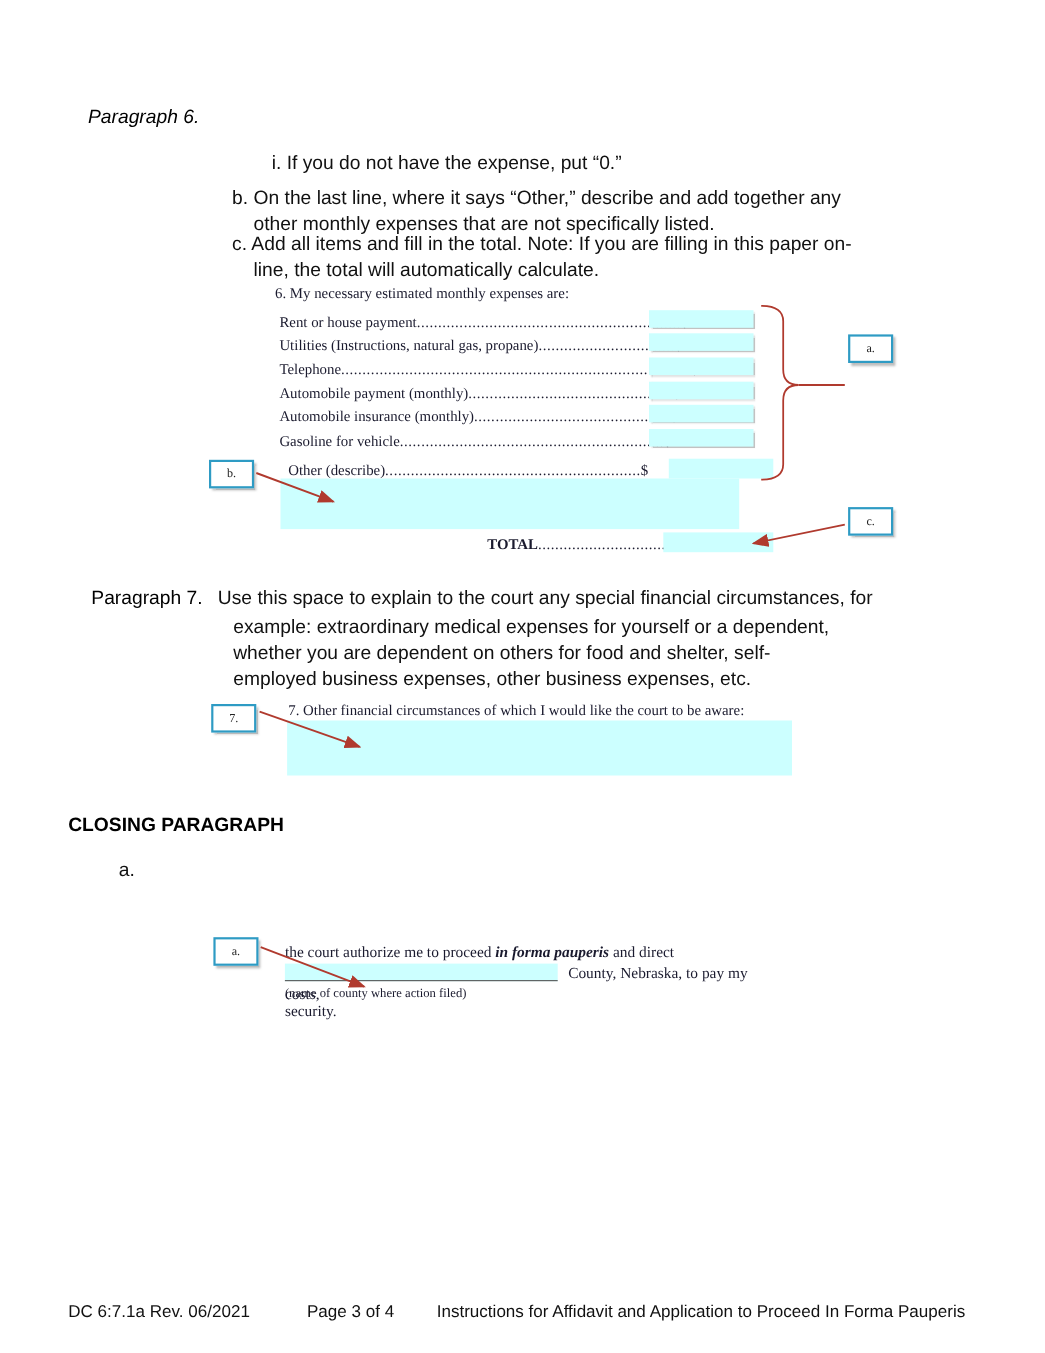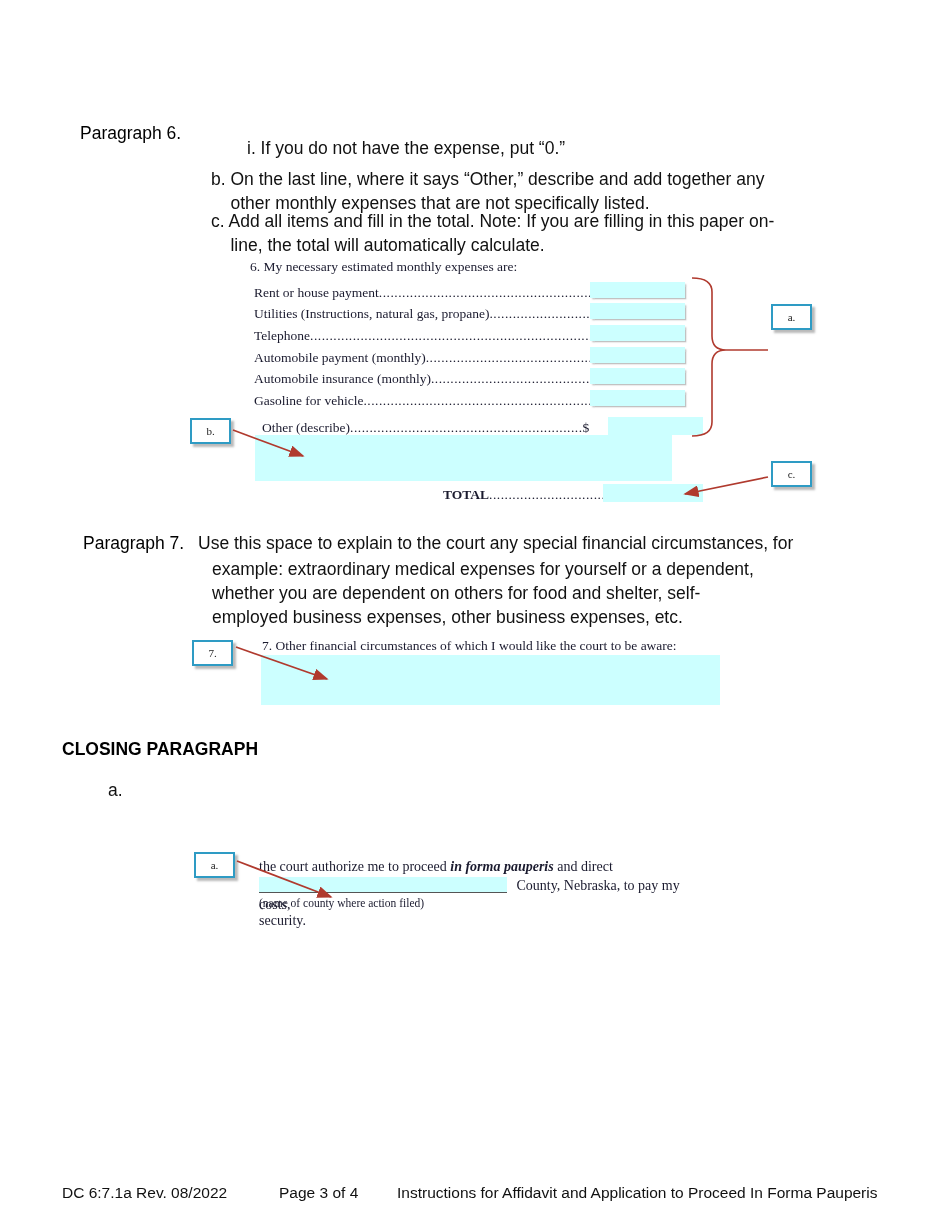--- a/index.html
+++ b/index.html
@@ -101,21 +101,21 @@
     font-size:15.5px;
     color:#111;
     bottom:28px;
   }
 </style>
 </head>
 <body>
 
 <div class="page">
 
-  <div class="para-label" style="left:80px;top:121px;">Paragraph 6.</div>
+  <div class="para-label" style="left:80px;top:94px;font-style:italic;">Paragraph 6.</div>
 
 
   <div class="instr" style="left:247px;top:136px;width:560px;">i. If you do not have the expense, put “0.”</div>
 
   <div class="instr" style="left:211px;top:167px;width:600px;">b. On the last line, where it says “Other,” describe and add together any
     other monthly expenses that are not specifically listed.</div>
 
   <div class="instr" style="left:211px;top:209px;width:610px;">c. Add all items and fill in the total. Note: If you are filling in this paper on-
     line, the total will automatically calculate.</div>
 
@@ -186,21 +186,21 @@
   <div class="wf" style="left:259px;top:857px;width:440px;">
     <div><span>the court authorize me to proceed </span><i>in forma pauperis</i><span> and direct</span></div>
     <div style="position:relative;height:19px;">
       <span style="display:inline-block;width:248px;height:15px;background:#CCFFFF;border-bottom:1px solid #555;vertical-align:-3px;"></span>
       <span style="margin-left:6px;">County, Nebraska, to pay my costs,</span>
     </div>
     <div class="small" style="line-height:16px;">(name of county where action filed)</div>
     <div>security.</div>
   </div>
 
-  <div class="footer" style="left:62px;">DC 6:7.1a Rev. 08/2022</div>
+  <div class="footer" style="left:62px;">DC 6:7.1a Rev. 06/2021</div>
   <div class="footer" style="left:279px;">Page 3 of 4</div>
   <div class="footer" style="left:397px;">Instructions for Affidavit and Application to Proceed In Forma Pauperis</div>
 
   <svg class="overlay" viewBox="0 0 950 1230">
     <defs>
       <marker id="arrowhead" markerWidth="9" markerHeight="7" refX="8" refY="3.5" orient="auto">
         <polygon points="0 0, 9 3.5, 0 7" fill="#B03A2E"></polygon>
       </marker>
     </defs>
 

